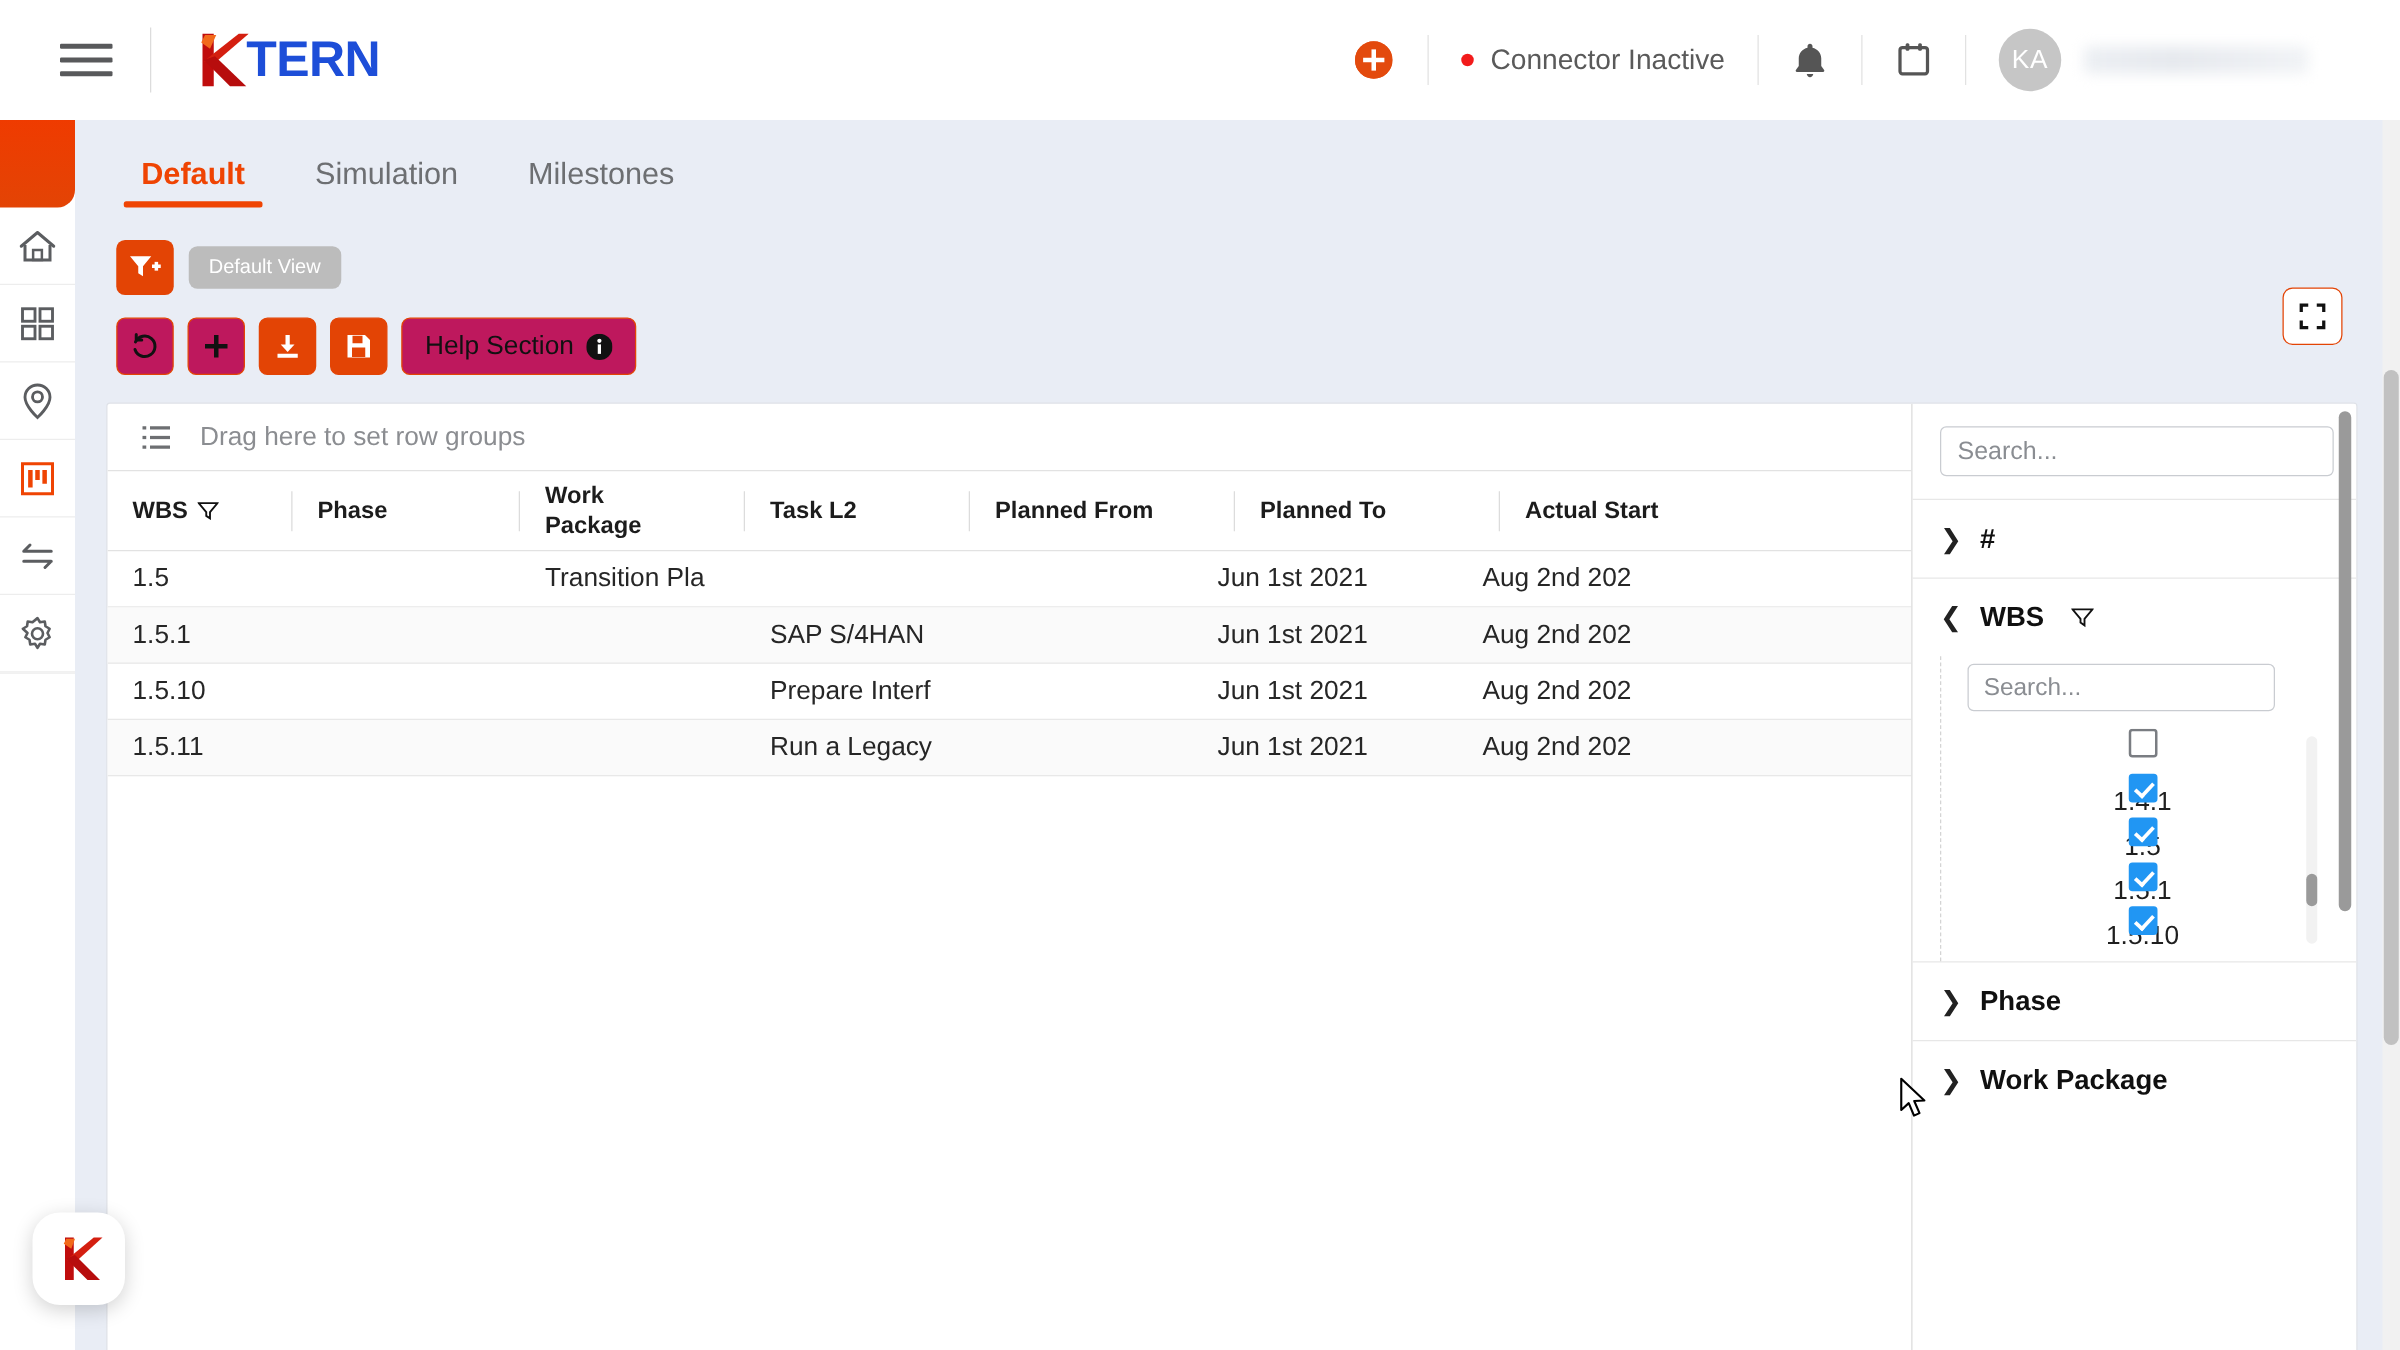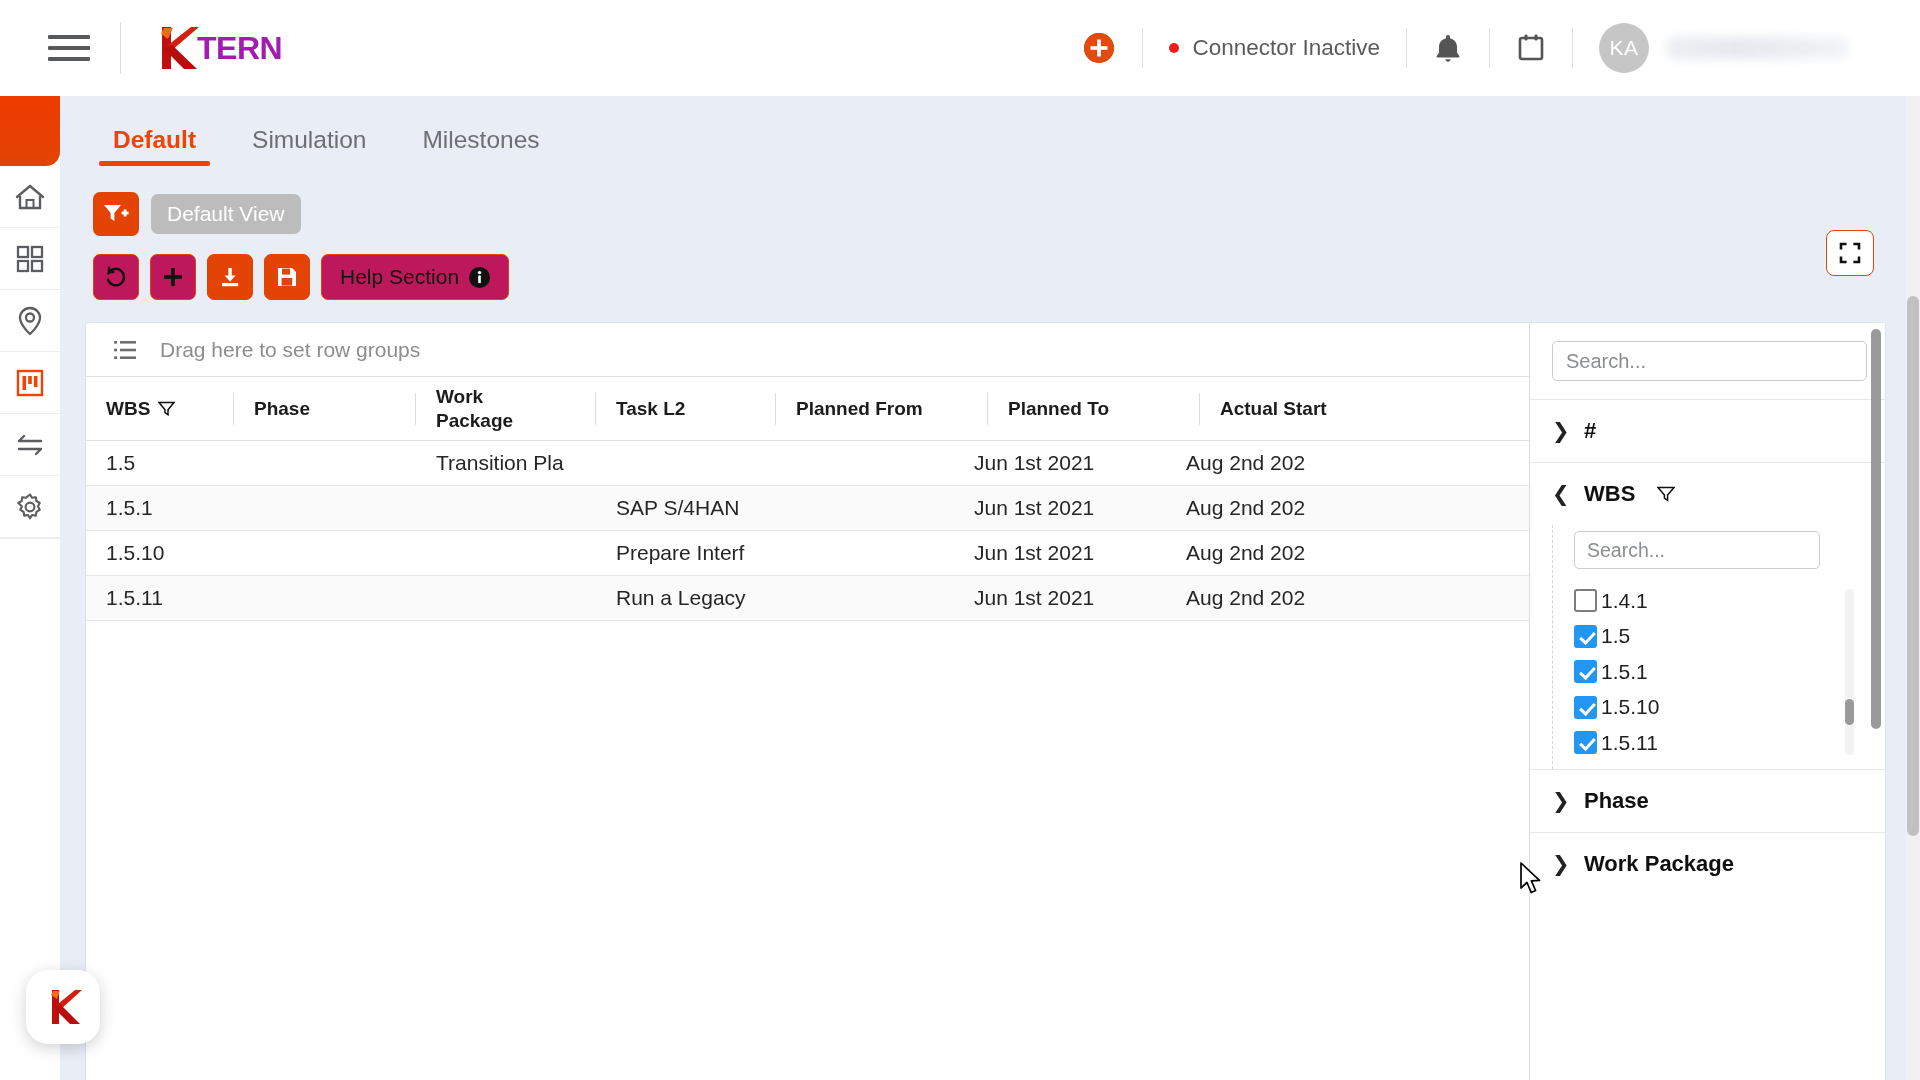--- a/index.html
+++ b/index.html
@@ -19,22 +19,22 @@
   .hamburger {
     margin-left: 48px; width: 42px; height: 34px;
     display: flex; flex-direction: column; justify-content: center; gap: 7px;
     cursor: pointer;
   }
   .hamburger span { display:block; height: 4px; background: #58595b; border-radius: 1px; }
   .hdr-div { width: 1px; height: 52px; background: #dcdcdc; margin-left: 30px; }
   .logo { margin-left: 36px; display: flex; align-items: center; height: 60px; }
   .logo-k { width: 42px; height: 46px; }
   .logo-text {
-    font-size: 32px; font-weight: 700; letter-spacing: -0.5px;
-    color: #a21caf; line-height: 1; margin-left: -2px;
+    font-size: 40px; font-weight: 700; letter-spacing: -0.5px;
+    color: #1d4ed8; line-height: 1; margin-left: -2px;
   }
   .hdr-right {
     margin-left: auto; display: flex; align-items: center; height: 96px;
     padding-right: 13px;
   }
   .plus-btn {
     width: 30px; height: 30px; border-radius: 50%; background: #e34a0d;
     display: flex; align-items: center; justify-content: center;
     color: #fff; font-size: 25px; font-weight: 700; line-height: 0;
     cursor: pointer; margin-right: 2px;
@@ -93,21 +93,21 @@
   }
 
   .toolbar-wrap { padding: 26px 0 0 33px; }
   .filter-row { display: flex; align-items: center; gap: 12px; }
   .filter-btn {
     width: 46px; height: 44px; background: #e34405; border-radius: 7px;
     display: flex; align-items: center; justify-content: center; cursor: pointer;
     color: #fff;
   }
   .view-chip {
-    background: #bcbcbc; color: #fff; font-size: 21px;
+    background: #bcbcbc; color: #fff; font-size: 16px;
     padding: 7px 16px; border-radius: 7px; cursor: pointer; line-height: 1.25;
   }
 
   .action-row { display: flex; align-items: center; gap: 11px; margin-top: 18px; }
   .act-btn {
     height: 46px; min-width: 46px; border: 1.6px solid #e34405;
     background: #be185d; border-radius: 7px; display: flex;
     align-items: center; justify-content: center; cursor: pointer;
     color: #111;
   }
@@ -182,21 +182,21 @@
   .tp-group .chev { font-size: 21px; color: #222; width: 16px; }
   .tp-group .gtitle { font-size: 22px; font-weight: 700; color: #101010; }
   .tp-body { padding: 0 0 12px 44px; position: relative; }
   .mini-search {
     width: 246px; height: 38px; border: 1px solid #c9ccd1; border-radius: 5px;
     padding: 0 12px; font-size: 19.5px; color: #3a3a3a; margin: 6px 0 14px 0;
     font-family: "Liberation Sans", sans-serif; outline: none;
   }
   .mini-search::placeholder { color: #8a8d92; }
   .chk-list { height: 174px; overflow: hidden; position: relative; width: 280px; }
-  .chk-row { display: flex; align-items: center; gap: 4px; height: 35.5px; cursor: pointer; }
+  .chk-row { display: flex; align-items: center; gap: 24px; height: 35.5px; cursor: pointer; flex-direction: column; }
   .chk {
     width: 23px; height: 23px; border-radius: 3px; border: 2px solid #7a7d82;
     background: #fff; flex: none; position: relative;
   }
   .chk.on { background: #2196f3; border-color: #2196f3; }
   .chk.on::after {
     content: ''; position: absolute; left: 6.5px; top: 2px; width: 6px; height: 12px;
     border: solid #fff; border-width: 0 3px 3px 0; transform: rotate(43deg);
   }
   .chk-label { font-size: 21px; color: #1f1f1f; }

